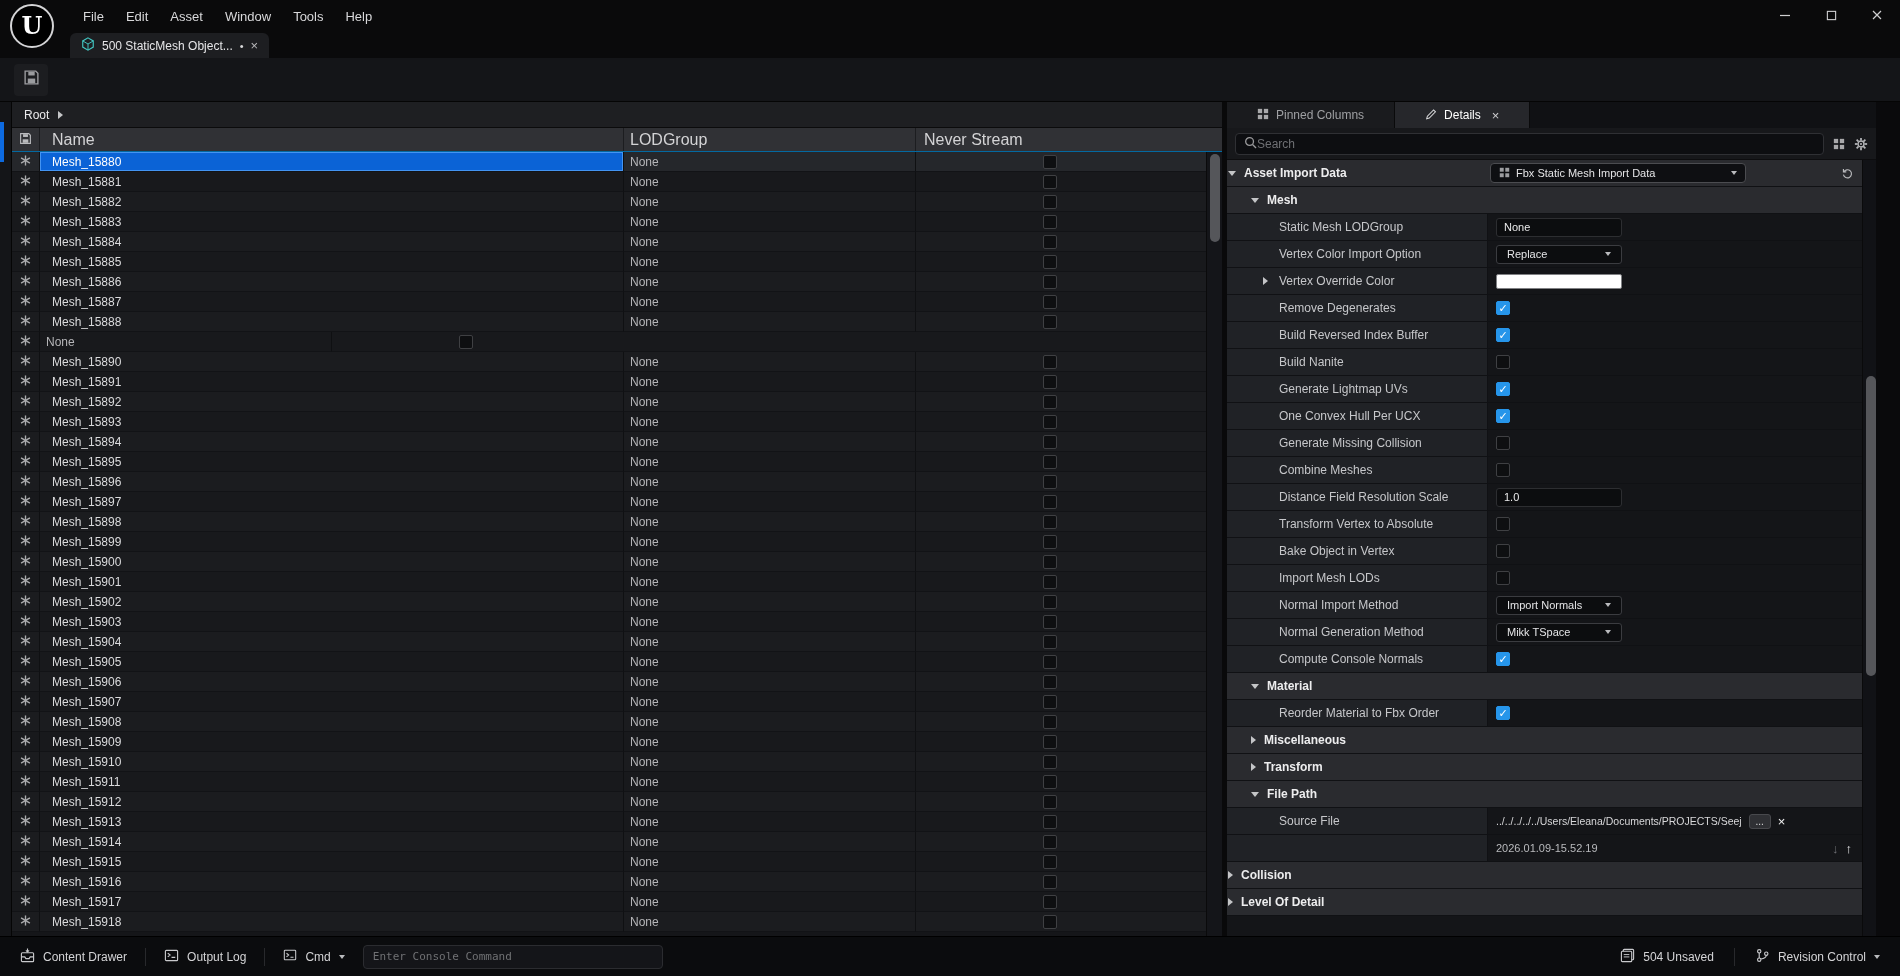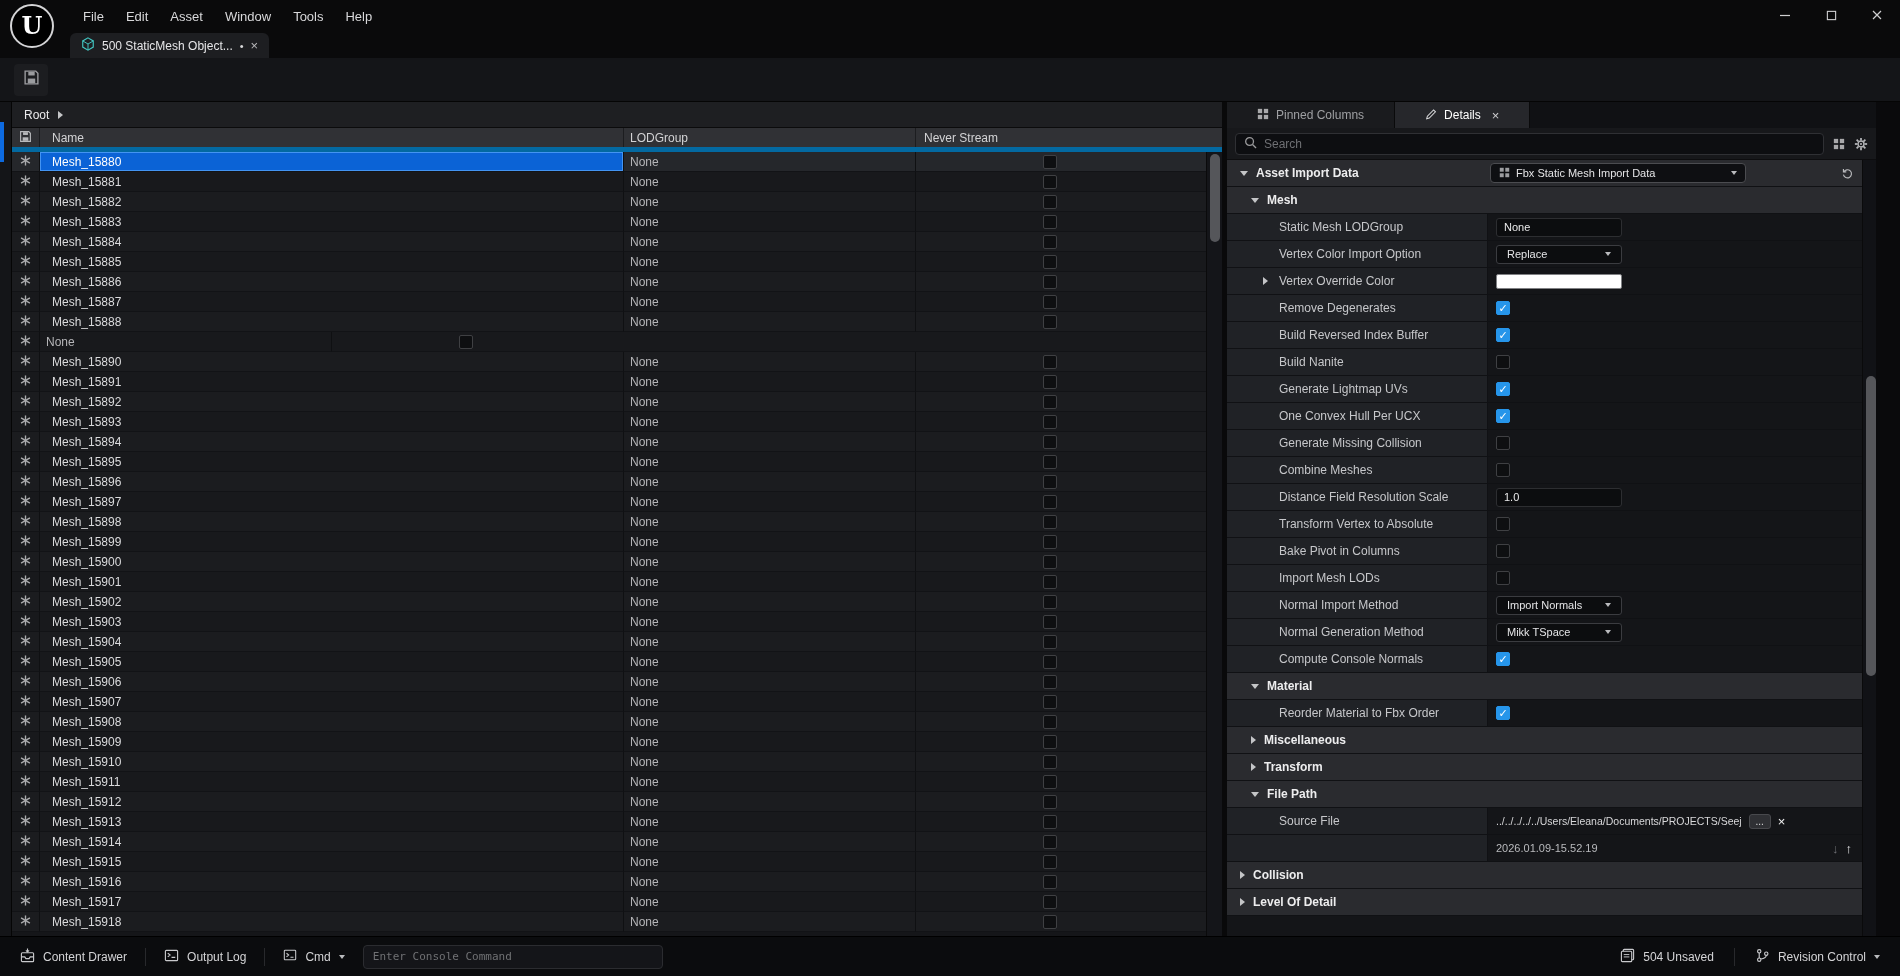--- a/index.html
+++ b/index.html
@@ -30,21 +30,21 @@
 
   
   .main { flex:1; display:flex; overflow:hidden; min-height:0; }
   .left-strip { flex:0 0 12px; background:#141518; border-right:1px solid #050505; position:relative; }
   .left-strip .accent { position:absolute; left:0; top:20px; width:4px; height:40px; background:#0d6ae0; }
 
   
   .table-panel { flex:0 0 1210px; display:flex; flex-direction:column; background:#17181b; position:relative; min-width:0; }
   .breadcrumb { flex:0 0 26px; background:#1e1f22; border-bottom:1px solid #0b0b0c; display:flex; align-items:center; padding-left:12px; gap:9px; }
   .crumb-root { font-size:12px; color:#eaeaec; }
-  .table-header { flex:0 0 24px; background:#303135; border-bottom:5px solid #0369a1; display:flex; font-size:12px; color:#d3d3d5; }
+  .table-header { flex:0 0 24px; background:#303135; border-bottom:1px solid #0369a1; display:flex; font-size:16px; color:#d3d3d5; }
   .th { display:flex; align-items:center; border-right:1px solid #1c1d20; }
   .th-icon { width:28px; justify-content:center; flex:none; }
   .th-name { width:584px; padding-left:12px; flex:none; }
   .th-lod { width:292px; padding-left:6px; flex:none; }
   .th-stream { flex:1; padding-left:8px; border-right:none; }
   .table-body { flex:1; overflow:hidden; position:relative; background:#151619; }
   .trow { height:20px; display:flex; font-size:12px; }
   .trow:nth-child(odd) { background:#1b1c1f; }
   .trow:nth-child(even) { background:#18191c; }
   .cell { display:flex; align-items:center; border-right:1px solid #0f1012; border-bottom:1px solid #121316; overflow:hidden; }
@@ -71,28 +71,28 @@
   .details-panel { flex:0 0 649px; display:flex; flex-direction:column; background:#17181b; min-width:0; }
   .dtabs { flex:0 0 26px; background:#101114; display:flex; align-items:stretch; }
   .dtab { display:flex; align-items:center; gap:7px; padding:0 30px; font-size:12px; color:#9fa0a3;
           background:#1a1b1e; border-right:1px solid #0a0a0b; }
   .dtab.active { background:#26272b; color:#ffffff; }
   .dtab-close { margin-left:4px; color:#cfcfd1; font-size:13px; }
   .dtabs .fill { flex:1; }
 
   .search-row { flex:0 0 32px; background:#17181b; border-bottom:1px solid #0d0d0f; display:flex; align-items:center; padding:0 8px; gap:9px; }
   .search-box { flex:1; height:22px; background:#0d0e11; border:1px solid #2f3034; border-radius:4px;
-                display:flex; align-items:center; gap:7px; padding:0 8px; }
+                display:flex; align-items:center; padding:0 8px; }
   .search-ph { color:#6f7074; font-size:12px; }
   .mini-btn { display:flex; align-items:center; justify-content:center; }
 
   .props { flex:1; position:relative; overflow:hidden; background:#141518; }
   .drow { height:27px; border-bottom:1px solid #101114; display:flex; align-items:center; position:relative; }
   .drow.cat { background:#2a2b2f; }
-  .drow.cat.lvl0 { padding-left:13px; }
+  .drow.cat.lvl0 { padding-left:1px; }
   .drow.cat.lvl1 { padding-left:24px; }
   .cat-label { font-size:12px; font-weight:bold; color:#ededee; margin-left:8px; white-space:nowrap; }
   .drow.prop { background:#141518; }
   .label-cell { width:261px; height:100%; background:#202226; border-right:1px solid #101114;
                 display:flex; align-items:center; padding-left:52px; position:relative; flex:none; }
   .plabel { font-size:12px; color:#c6c7ca; white-space:nowrap; }
   .label-cell .pre { position:absolute; left:36px; }
   .value-cell { flex:1; height:100%; display:flex; align-items:center; padding:0 24px 0 8px; gap:7px; min-width:0; }
 
   .arr { width:0; height:0; display:inline-block; flex:none; }
@@ -1179,21 +1179,21 @@
           <div class="drow prop">
             <div class="label-cell">
               <span class="plabel">Transform Vertex to Absolute</span>
             </div>
             <div class="value-cell">
               <div class="checkbox"></div>
             </div>
           </div>
           <div class="drow prop">
             <div class="label-cell">
-              <span class="plabel">Bake Pivot in Columns</span>
+              <span class="plabel">Bake Object in Vertex</span>
             </div>
             <div class="value-cell">
               <div class="checkbox"></div>
             </div>
           </div>
           <div class="drow prop">
             <div class="label-cell">
               <span class="plabel">Import Mesh LODs</span>
             </div>
             <div class="value-cell">

